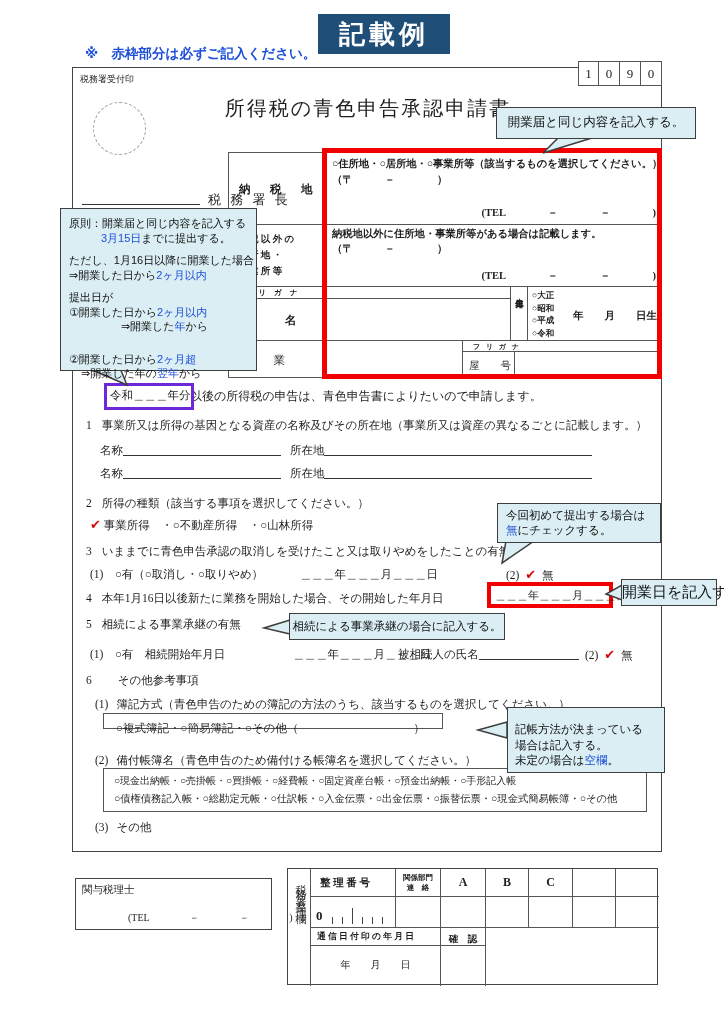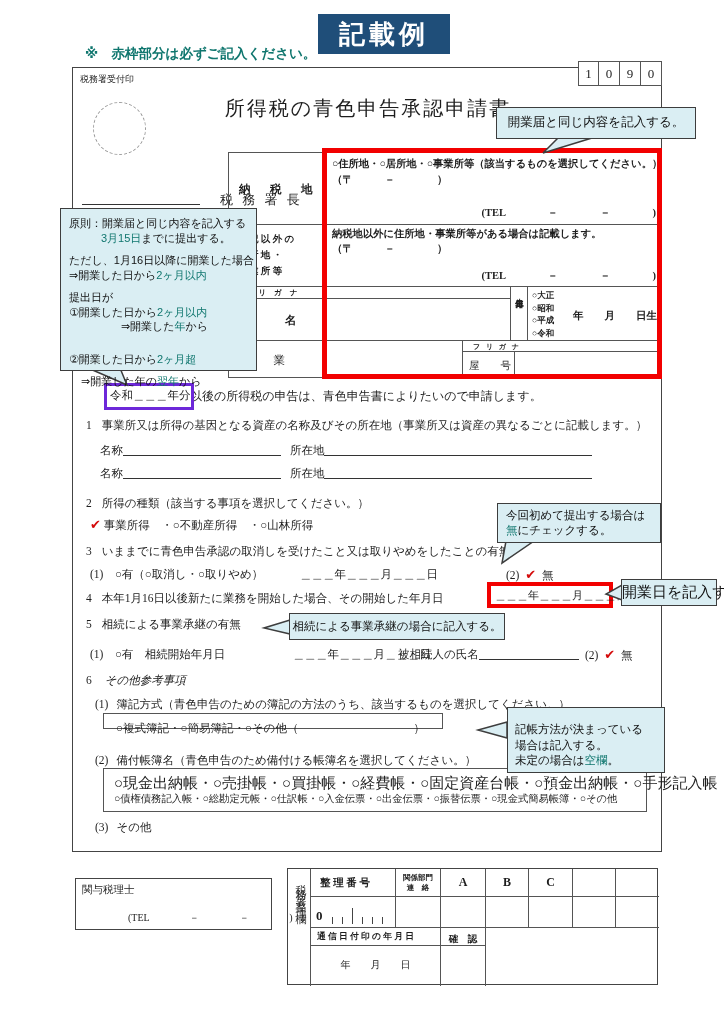--- a/index.html
+++ b/index.html
@@ -4,21 +4,21 @@
 <style>
   * { margin:0; padding:0; box-sizing:border-box; }
   body { background:#ffffff; }
   #page {
     position:relative; width:724px; height:1024px; background:#ffffff;
     font-family:"Liberation Serif","DejaVu Serif",serif; color:#1d1d1d; overflow:hidden;
   }
   .abs { position:absolute; }
   .pre { white-space:pre; }
   .sans { font-family:"Liberation Sans","DejaVu Sans",sans-serif; }
-  .red { color:#0f766e; }
+  .red { color:#1d4ed8; }
   .check { color:#d40a0a; font-weight:bold; font-family:"DejaVu Sans",sans-serif; }
   .blank { display:inline-block; border-bottom:1px solid #333; height:13px; vertical-align:-2px; }
   .cell { position:absolute; }
   .br { border-right:1px solid #555; }
   .bb { border-bottom:1px solid #555;font-weight:bold; }
   .callout {
     position:absolute; background:#daeef3; border:1.5px solid #3d3d3d;
     font-family:"Liberation Sans","DejaVu Sans",sans-serif; color:#111;
     z-index:6;
   }
@@ -58,21 +58,21 @@
   <div class="abs" style="left:578px; top:61px; height:25px; display:flex;">
     <div style="width:21px; border:1px solid #555; background:#fff; text-align:center; font-size:13px; line-height:23px;">1</div>
     <div style="width:21px; border:1px solid #555; border-left:none; background:#fff; text-align:center; font-size:13px; line-height:23px;">0</div>
     <div style="width:21px; border:1px solid #555; border-left:none; background:#fff; text-align:center; font-size:13px; line-height:23px;">9</div>
     <div style="width:21px; border:1px solid #555; border-left:none; background:#fff; text-align:center; font-size:13px; line-height:23px;">0</div>
   </div>
 
   <div class="abs pre" style="left:190px; top:95px; width:356px; text-align:center; font-size:20px; letter-spacing:2px;">所得税の青色申告承認申請書</div>
 
   <span class="abs blank" style="left:82px; top:192px; width:118px;"></span>
-  <div class="abs pre" style="left:220px; top:191px; font-size:13px; letter-spacing:3px;">税 務 署 長</div>
+  <div class="abs pre" style="left:208px; top:191px; font-size:13px; letter-spacing:3px;">税 務 署 長</div>
 
   <div class="abs" style="left:228px; top:152px; width:433px; height:226px; border:1.2px solid #555;">
 
     <div class="cell br bb" style="left:0; top:0; width:98px; height:72px;">
       <div class="abs pre" style="left:10px; top:29px; font-size:11.5px; letter-spacing:4px;">納　税　地</div>
     </div>
     <div class="cell bb" style="left:98px; top:0; width:335px; height:72px;">
       <div class="abs pre" style="left:5px; top:4px; font-size:10.3px;">○住所地・○居所地・○事業所等（該当するものを選択してください。）</div>
       <div class="abs pre" style="left:5px; top:20px; font-size:10.5px;">（〒　　　－　　　　）</div>
       <div class="abs pre" style="right:6px; bottom:4px; font-size:10.5px;">(TEL　　　　－　　　　－　　　　)</div>
@@ -135,21 +135,21 @@
 
   <div class="callout" style="left:60px; top:208px; width:197px; height:163px; font-size:11px; line-height:14.5px; padding:7px 8px;">
     <div><span class="pre">原則：開業届と同じ内容を記入する</span></div>
     <div style="padding-left:32px;"><span class="pre red">3月15日</span><span class="pre">までに提出する。</span></div>
     <div style="margin-top:8px;"><span class="pre">ただし、1月16日以降に開業した場合</span></div>
     <div><span class="pre">⇒開業した日から</span><span class="pre red">2ヶ月以内</span></div>
     <div style="margin-top:8px;"><span class="pre">提出日が</span></div>
     <div><span class="pre">①開業した日から</span><span class="pre red">2ヶ月以内</span></div>
     <div style="padding-left:12px;text-align:center;"><span class="pre">⇒開業した</span><span class="pre red">年</span><span class="pre">から</span></div>
     <div style="margin-top:18px;"><span class="pre">②開業した日から</span><span class="pre red">2ヶ月超</span></div>
-    <div style="padding-left:12px;margin-top:8px;"><span class="pre">⇒開業した年の</span><span class="pre red">翌年</span><span class="pre">から</span></div>
+    <div style="padding-left:12px;"><span class="pre">⇒開業した年の</span><span class="pre red">翌年</span><span class="pre">から</span></div>
   </div>
 
   <div class="abs" style="left:104px; top:383px; width:90px; height:27px; border:3px solid #6d28d9; z-index:4;">
     <span class="pre" style="position:absolute; left:3px; top:2px; font-size:11.5px;">令和＿＿＿年分</span>
   </div>
   <div class="abs pre" style="left:190px; top:388px; font-size:12px;">以後の所得税の申告は、青色申告書によりたいので申請します。</div>
 
   <div class="abs" style="left:86px; top:418px; font-size:11.5px;">
     <span class="pre">1</span><span class="pre" style="margin-left:10px;">事業所又は所得の基因となる資産の名称及びその所在地（事業所又は資産の異なるごとに記載します。）</span>
   </div>
@@ -207,40 +207,40 @@
   <div class="abs" style="left:398px; top:647px; font-size:11.5px;">
     <span class="pre">被相続人の氏名</span><span class="blank" style="width:100px;"></span>
   </div>
   <div class="abs" style="left:585px; top:647px; font-size:11.5px;">
     <span class="pre">(2)</span>
     <span class="check" style="font-size:13px; margin:0 3px;">✔</span>
     <span class="pre">無</span>
   </div>
 
   <div class="abs" style="left:86px; top:673px; font-size:11.5px;">
-    <span class="pre">6</span><span class="pre" style="margin-left:13px;font-style:italic;">その他参考事項</span>
+    <span class="pre">6</span><span class="pre" style="margin-left:26px;">その他参考事項</span>
   </div>
 
   <div class="abs" style="left:95px; top:697px; font-size:11.5px;">
     <span class="pre">(1)</span><span class="pre" style="margin-left:8px;">簿記方式（青色申告のための簿記の方法のうち、該当するものを選択してください。）</span>
   </div>
   <div class="abs" style="left:103px; top:713px; width:340px; height:16px; border:1px solid #555;">
     <span class="pre" style="position:absolute; left:12px; top:7px; font-size:11.5px;">○複式簿記・○簡易簿記・○その他（　　　　　　　　　　）</span>
   </div>
   <div class="callout" style="left:507px; top:707px; width:158px; height:66px; font-size:11.5px; line-height:15.5px; padding:14px 7px;">
     <div class="pre">記帳方法が決まっている</div>
     <div class="pre">場合は記入する。</div>
     <div><span class="pre">未定の場合は</span><span class="pre red">空欄</span><span class="pre">。</span></div>
   </div>
 
   <div class="abs" style="left:95px; top:753px; font-size:11.5px;">
     <span class="pre">(2)</span><span class="pre" style="margin-left:8px;">備付帳簿名（青色申告のため備付ける帳簿名を選択してください。）</span>
   </div>
   <div class="abs" style="left:103px; top:768px; width:544px; height:44px; border:1px solid #555;">
-    <div class="pre" style="position:absolute; left:10px; top:5px; font-size:15px;">○現金出納帳・○売掛帳・○買掛帳・○経費帳・○固定資産台帳・○預金出納帳・○手形記入帳</div>
+    <div class="pre" style="position:absolute; left:10px; top:5px; font-size:10px;">○現金出納帳・○売掛帳・○買掛帳・○経費帳・○固定資産台帳・○預金出納帳・○手形記入帳</div>
     <div class="pre" style="position:absolute; left:10px; top:23px; font-size:10.3px;">○債権債務記入帳・○総勘定元帳・○仕訳帳・○入金伝票・○出金伝票・○振替伝票・○現金式簡易帳簿・○その他</div>
   </div>
 
   <div class="abs" style="left:95px; top:820px; font-size:11.5px;">
     <span class="pre">(3)</span><span class="pre" style="margin-left:8px;">その他</span>
   </div>
 
   <div class="abs" style="left:75px; top:878px; width:197px; height:52px; border:1.5px solid #444;padding-left:25px;">
     <div class="abs pre" style="left:6px; top:4px; font-size:10.5px;">関与税理士</div>
     <div class="abs pre" style="left:52px; bottom:4px; font-size:10px;">(TEL　　　　－　　　　－　　　　)</div>

